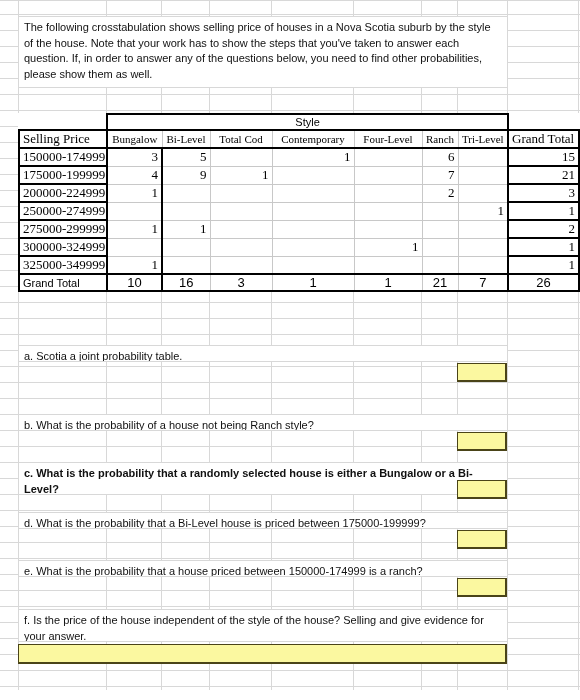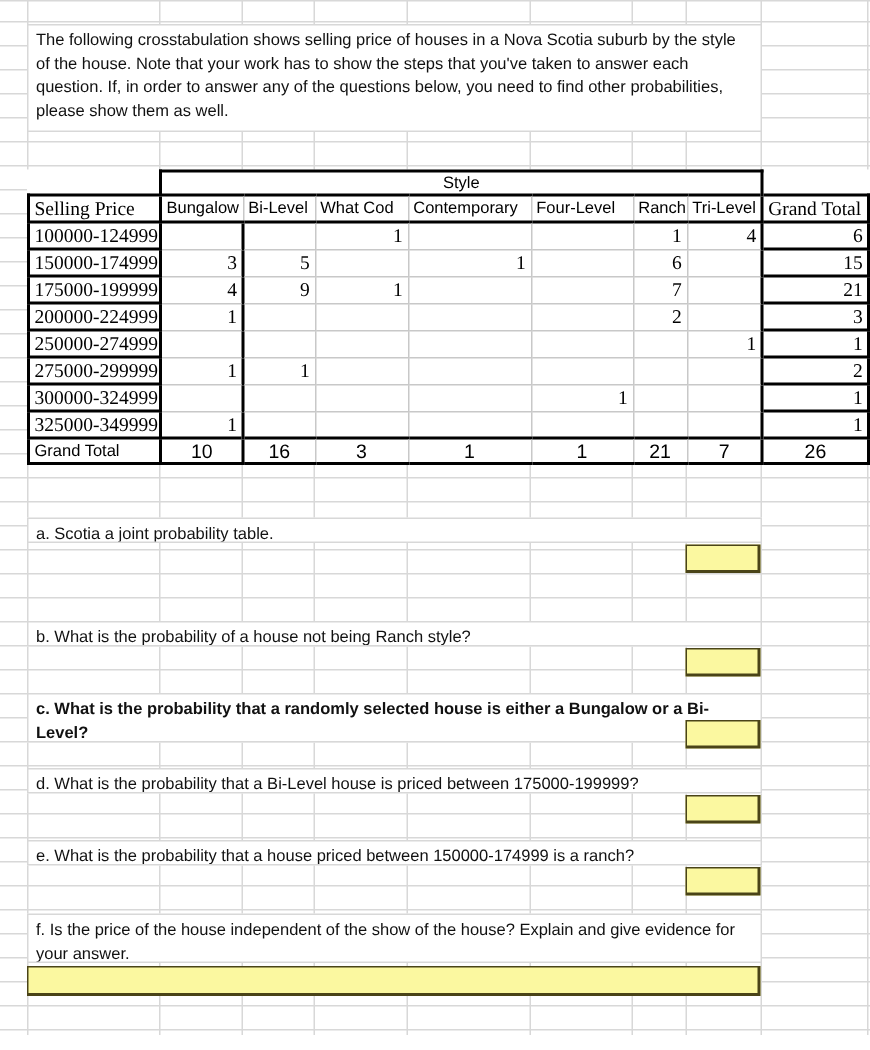--- a/index.html
+++ b/index.html
@@ -78,22 +78,22 @@
   .bl { border-left: 2px solid #000 !important; }
   .br { border-right: 2px solid #000 !important; }
 
   .hdr-style {
     text-align: center;
     font-family: "Liberation Sans", sans-serif;
     font-size: 11px;
     height: 16px;
   }
   .hdr-col {
-    text-align: left;
-    font-family: Liberation Sans, sans-serif;
+    text-align: center;
+    font-family: Liberation Serif, serif;
     font-size: 11px;
     height: 17px;
   }
   .hdr-serif {
     font-family: "Liberation Serif", serif;
     font-size: 13px;
     text-align: left;
   }
   .rowlab {
     font-family: "Liberation Serif", serif;
@@ -210,37 +210,26 @@
     <tbody id="crosstab-body">
         <tr>
           <td style="border: none;"></td>
           <td colspan="7" class="hdr-style bt bl br">Style</td>
           <td style="border: none;"></td>
         </tr>
         <tr>
           <td class="hdr-col hdr-serif bt bl bb br">Selling Price</td>
           <td class="hdr-col bt bb">Bungalow</td>
           <td class="hdr-col bt bb">Bi-Level</td>
-          <td class="hdr-col bt bb">What Cod</td>
+          <td class="hdr-col bt bb">Total Cod</td>
           <td class="hdr-col bt bb">Contemporary</td>
           <td class="hdr-col bt bb">Four-Level</td>
           <td class="hdr-col bt bb">Ranch</td>
           <td class="hdr-col bt bb br">Tri-Level</td>
           <td class="hdr-col hdr-serif bt bb br" style="text-align: left;">Grand Total</td>
-        </tr>
-        <tr>
-          <td class="rowlab bl br bb">100000-124999</td>
-          <td class="num br"></td>
-          <td class="num"></td>
-          <td class="num">1</td>
-          <td class="num"></td>
-          <td class="num"></td>
-          <td class="num">1</td>
-          <td class="num br">4</td>
-          <td class="gtcol br bb">6</td>
         </tr>
         <tr>
           <td class="rowlab bl br bb">150000-174999</td>
           <td class="num br">3</td>
           <td class="num">5</td>
           <td class="num"></td>
           <td class="num">1</td>
           <td class="num"></td>
           <td class="num">6</td>
           <td class="num br"></td>
@@ -330,16 +319,16 @@
       <div class="textcell" style="left: 18px; top: 345px; width: 490px; height: 17px;">a. Scotia a joint probability table.</div>
       <div class="answer" style="left: 457px; top: 363px; width: 50px; height: 19px;"></div>
       <div class="textcell" style="left: 18px; top: 414px; width: 490px; height: 17px;">b. What is the probability of a house not being Ranch style?</div>
       <div class="answer" style="left: 457px; top: 432px; width: 50px; height: 19px;"></div>
       <div class="textcell" style="left: 18px; top: 462px; width: 490px; height: 33px; font-weight: bold;">c. What is the probability that a randomly selected house is either a Bungalow or a Bi-Level?</div>
       <div class="answer" style="left: 457px; top: 480px; width: 50px; height: 19px;"></div>
       <div class="textcell" style="left: 18px; top: 512px; width: 490px; height: 17px;">d. What is the probability that a Bi-Level house is priced between 175000-199999?</div>
       <div class="answer" style="left: 457px; top: 530px; width: 50px; height: 19px;"></div>
       <div class="textcell" style="left: 18px; top: 560px; width: 490px; height: 17px;">e. What is the probability that a house priced between 150000-174999 is a ranch?</div>
       <div class="answer" style="left: 457px; top: 578px; width: 50px; height: 19px;"></div>
-      <div class="textcell" style="left: 18px; top: 609px; width: 490px; height: 33px;">f. Is the price of the house independent of the show of the house? Explain and give evidence for your answer.</div>
+      <div class="textcell" style="left: 18px; top: 609px; width: 490px; height: 33px;">f. Is the price of the house independent of the style of the house? Selling and give evidence for your answer.</div>
       <div class="answer" style="left: 18px; top: 644px; width: 489px; height: 20px;"></div>
     </div>
 </div>
 
 </body></html>

